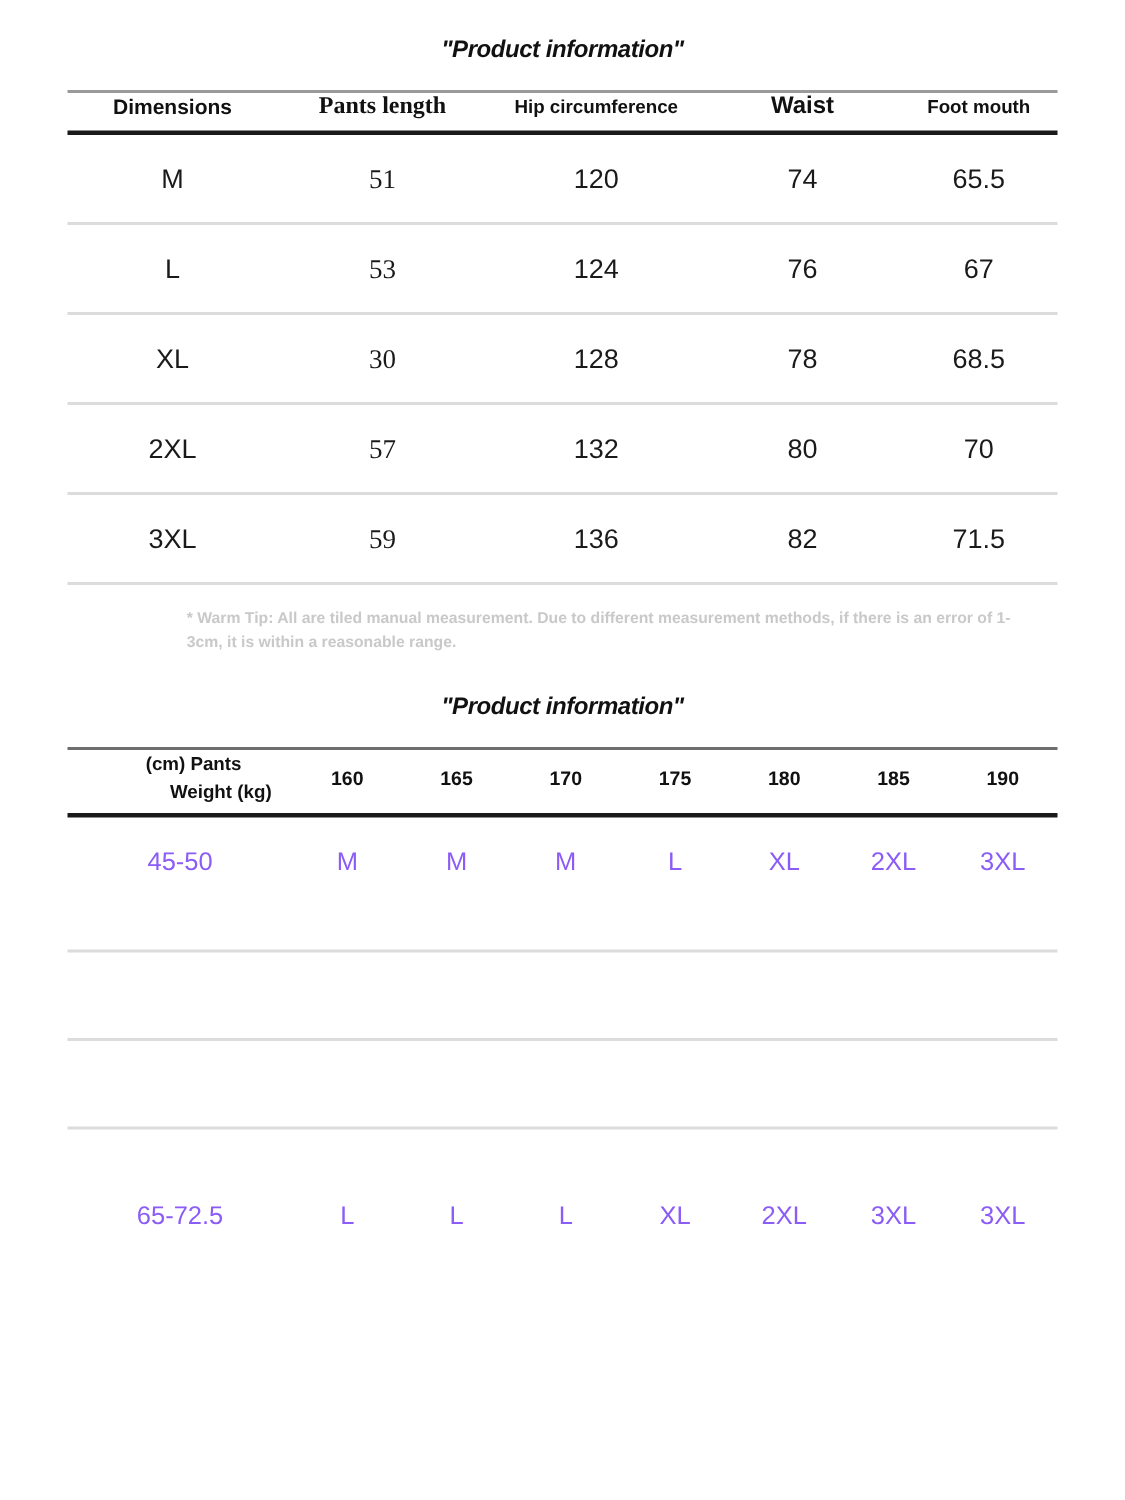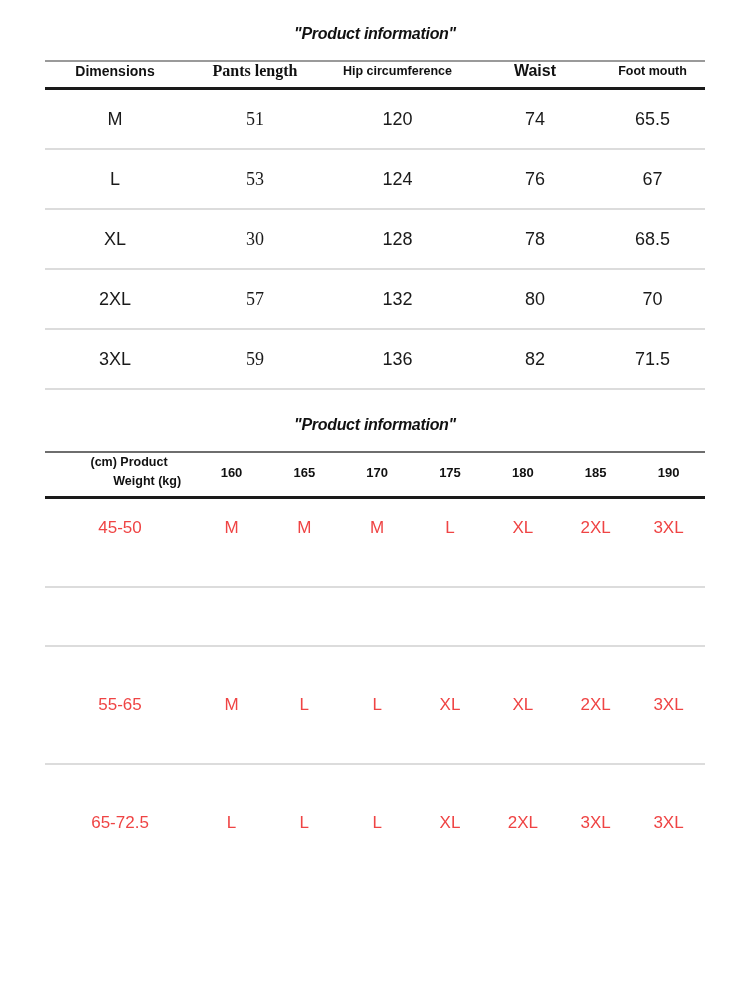--- a/index.html
+++ b/index.html
@@ -127,21 +127,21 @@
   }
   .t2 th.c-h {
     font-size: 13px;
     font-weight: 700;
     vertical-align: bottom;
     padding-bottom: 16px;
   }
   .t2 td {
     font-size: 17px;
     height: 59px;
-    color: #ef4444;
+    color: #8b5cf6;
   }
   .t2 td.c-hw { font-size: 17px; }
   .hw-top {
     display: block;
     text-align: center;
     padding-left: 18px;
   }
   .hw-bot {
     display: block;
     text-align: right;
@@ -235,32 +235,33 @@
         <td class="c-foot">71.5</td>
       </tr>
       <tr class="row-sep">
           <td colspan="5">
             <div class="sep-line"></div>
           </td>
         </tr>
     </tbody>
   </table>
 
+  <div class="warm-tip">* Warm Tip: All are tiled manual measurement. Due to different measurement methods, if there is an error of 1-3cm, it is within a reasonable range.</div>
 
   <div class="heading-block" style="padding-top:13px;">
     <div class="heading-line2" style="margin-top:14px;">"Product information"</div>
   </div>
 
   <div class="top-rule" style="margin-top:18px;background:#6e6e6e;"></div>
 
   <table class="table t2">
     <thead>
       <tr class="hdr-row">
         <th class="c-hw">
-          <span class="hw-top">(cm) Product</span>
+          <span class="hw-top">(cm) Pants</span>
           <span class="hw-bot">Weight (kg)</span>
         </th>
         <th class="c-h">160</th>
         <th class="c-h">165</th>
         <th class="c-h">170</th>
         <th class="c-h">175</th>
         <th class="c-h">180</th>
         <th class="c-h">185</th>
         <th class="c-h">190</th>
       </tr>
@@ -286,30 +287,20 @@
             <div class="sep-line"></div>
           </td>
         </tr>
 
       <tr class="row-sep">
           <td colspan="8">
             <div class="sep-line"></div>
           </td>
         </tr>
 
-      <tr>
-        <td class="c-hw">55-65</td>
-        <td class="c-h">M</td>
-        <td class="c-h">L</td>
-        <td class="c-h">L</td>
-        <td class="c-h">XL</td>
-        <td class="c-h">XL</td>
-        <td class="c-h">2XL</td>
-        <td class="c-h">3XL</td>
-      </tr>
       <tr class="row-sep">
           <td colspan="8">
             <div class="sep-line"></div>
           </td>
         </tr>
 
       <tr>
         <td class="c-hw">65-72.5</td>
         <td class="c-h">L</td>
         <td class="c-h">L</td>

